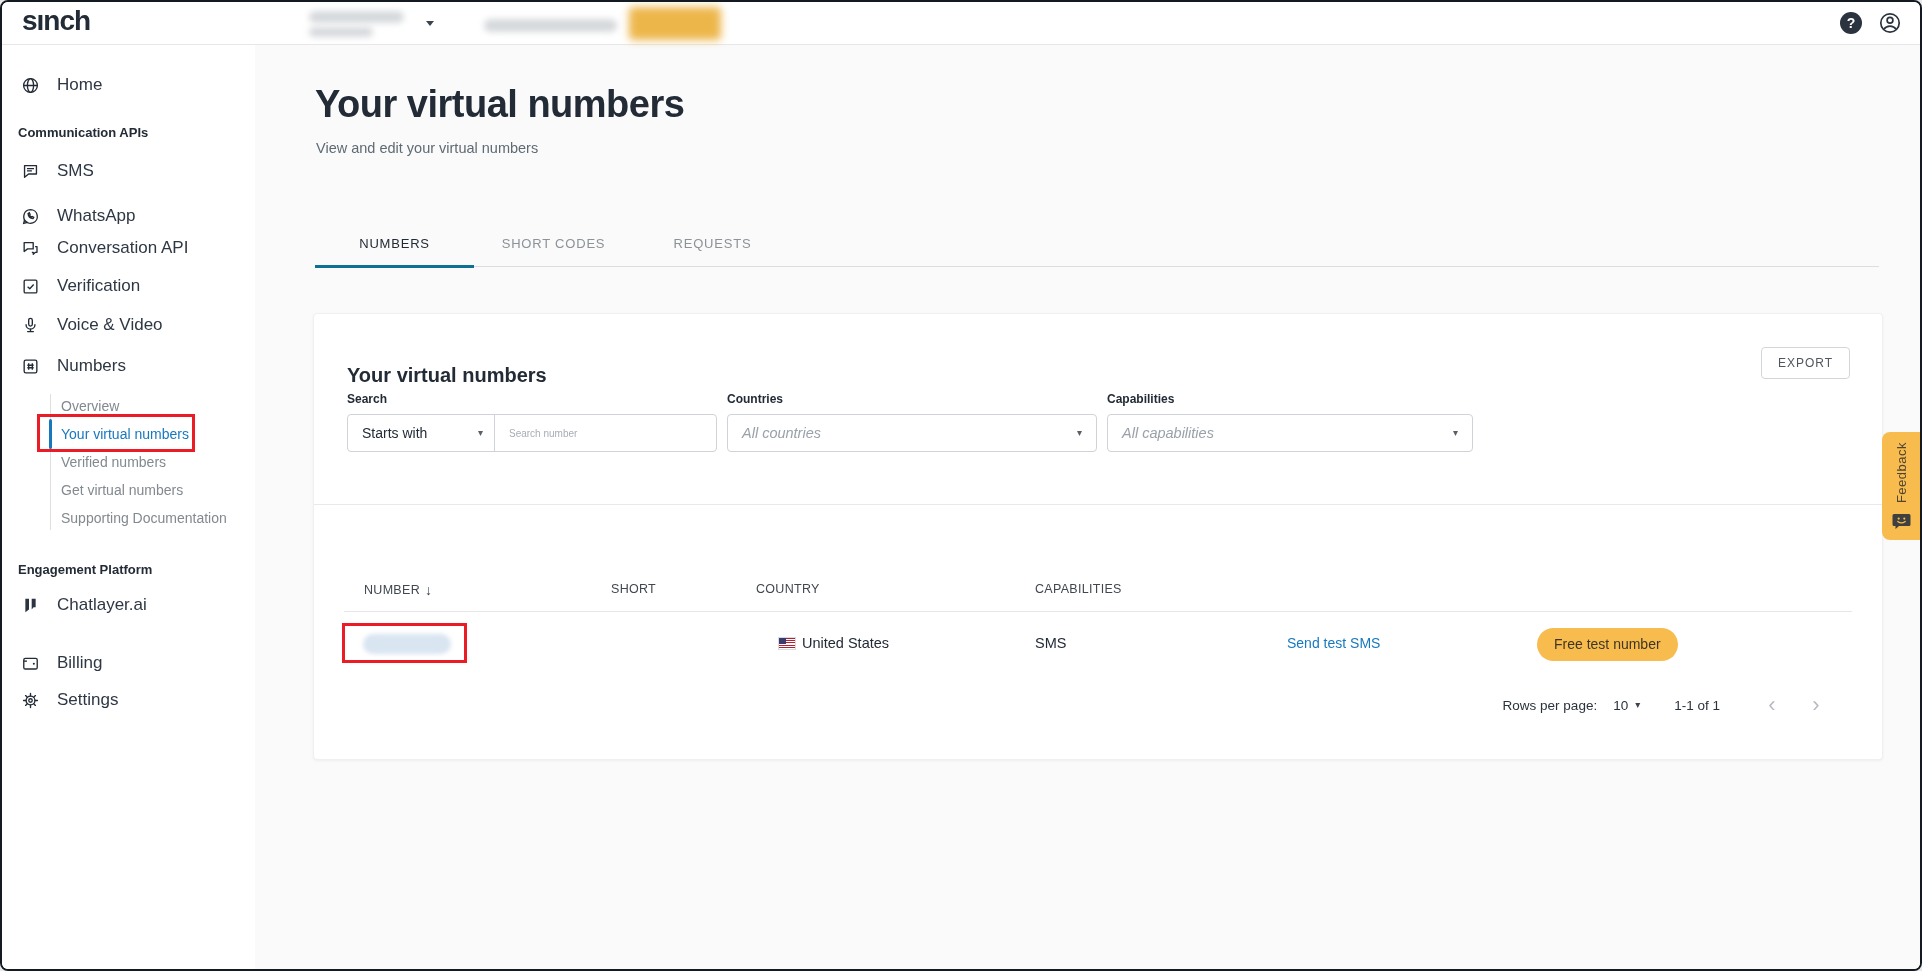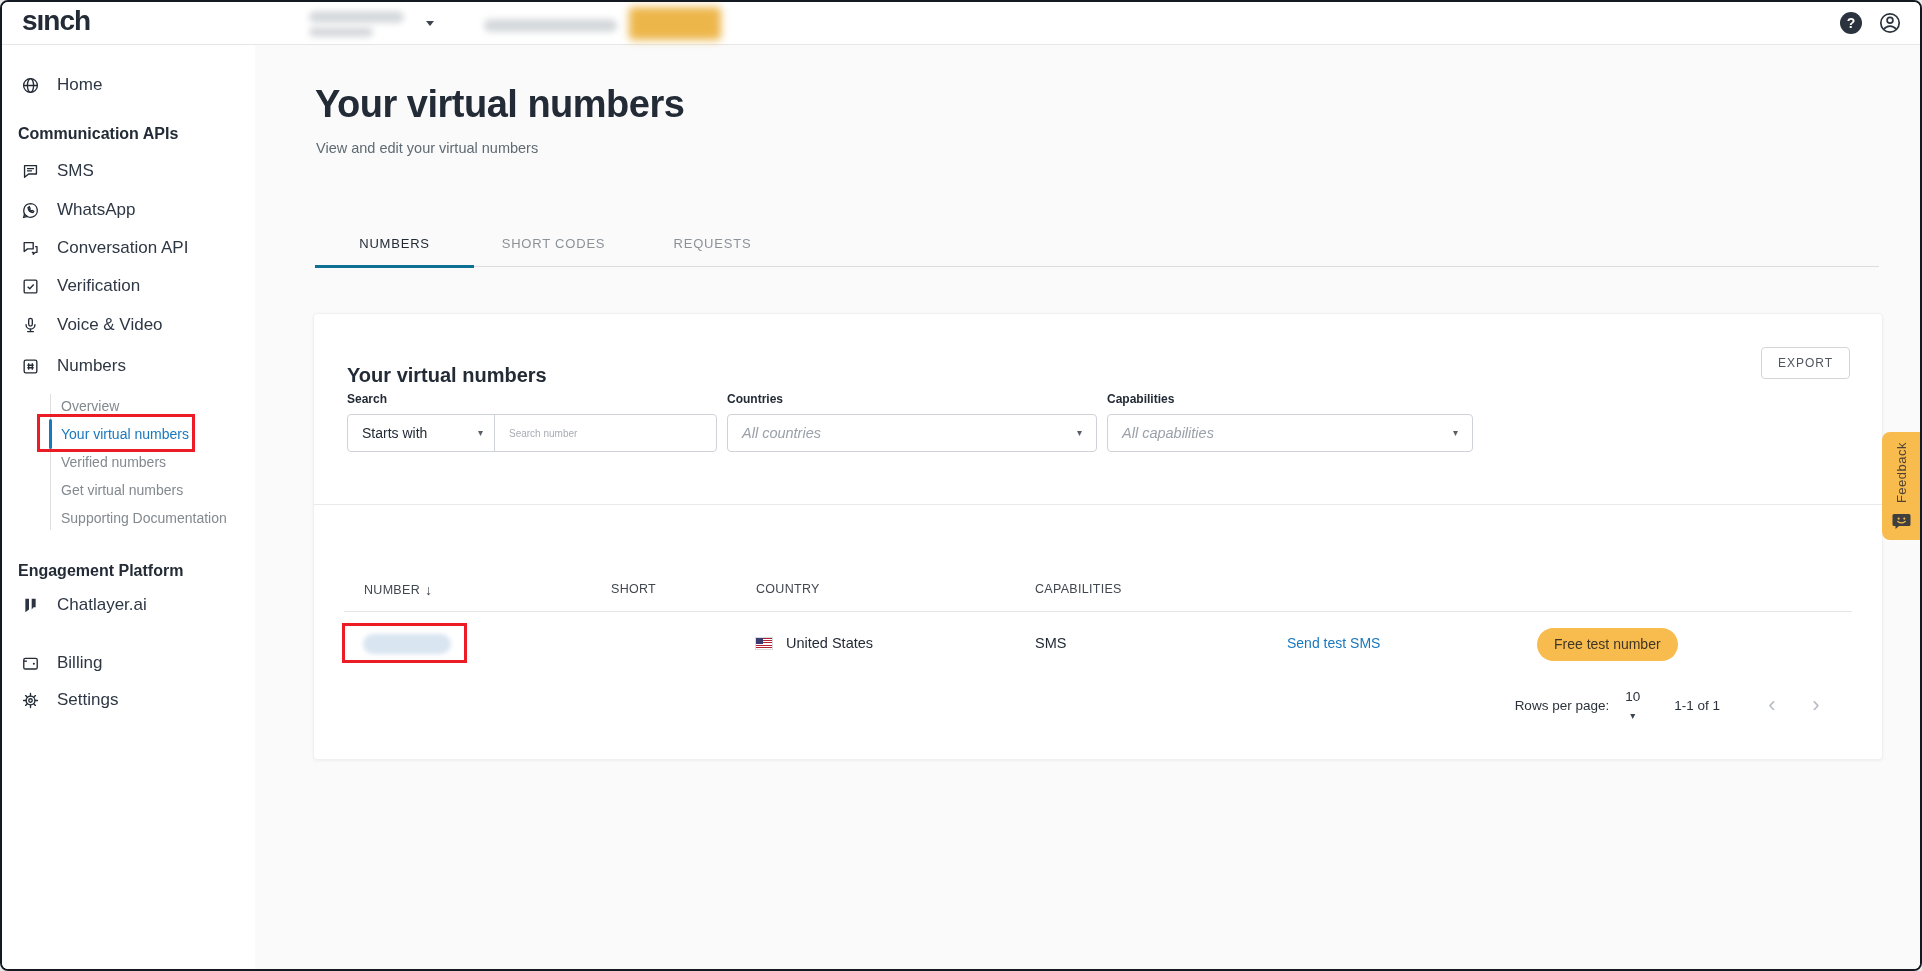--- a/index.html
+++ b/index.html
@@ -25,21 +25,21 @@
   .help-btn{ position:absolute; right:58px; top:10px; width:22px; height:22px; border-radius:50%;
              background:#2a333e; color:#fff; font-size:14px; font-weight:700; text-align:center;
              line-height:22px; cursor:pointer; }
   .avatar-btn{ position:absolute; right:18px; top:9px; width:24px; height:24px; cursor:pointer; }
 
   
   .sidebar{ position:absolute; left:0; top:43px; bottom:0; width:253px; background:#fff; }
   .side-item{ position:absolute; left:19px; display:flex; align-items:center; gap:17px;
               height:24px; cursor:pointer; white-space:nowrap; }
   .side-item .lbl{ font-size:17px; color:#2e3744; }
-  .side-section{ position:absolute; left:16px; font-size:16px; font-weight:700; color:#232b36;
+  .side-section{ position:absolute; left:16px; font-size:13px; font-weight:700; color:#232b36;
                  white-space:nowrap; }
   .icon-19{ width:19px; height:19px; flex:none; }
   .subline{ position:absolute; left:48px; top:349px; width:1px; height:136px; background:#dfdfdf; }
   .subactive-bar{ position:absolute; left:47px; top:374px; width:3px; height:30px;
                   background:#1878be; border-radius:2px; }
   .sub-item{ position:absolute; left:59px; height:20px; line-height:20px; font-size:14px;
              color:#82898f; cursor:pointer; white-space:nowrap; }
   .sub-item.active{ color:#1878be; }
 
   
@@ -85,34 +85,34 @@
   .filters-divider{ position:absolute; left:0; right:0; top:190px; border-top:1px solid #e9e9e9; }
 
   .th{ position:absolute; top:268px; font-size:12.5px; color:#40474f; letter-spacing:0.3px;
        display:flex; align-items:center; gap:5px; }
   .sort-arrow{ font-size:14px; color:#3c434c; cursor:pointer; }
   .thead-divider{ position:absolute; left:30px; right:30px; top:297px; border-top:1px solid #e6e6e6; }
 
   .cell{ position:absolute; font-size:14.5px; color:#232b36; }
   .num-pill{ position:absolute; left:49px; top:320px; width:88px; height:20px; border-radius:10px;
              background:#d9e5f1; filter:blur(2px); cursor:pointer; }
-  .country-cell{ left:442px; top:321px; display:flex; align-items:center; gap:14px; }
+  .country-cell{ left:465px; top:321px; display:flex; align-items:center; gap:7px; }
   .flag{ position:relative; width:16px; height:11px; flex:none;
          background:repeating-linear-gradient(180deg,#b22234 0 1px,#fff 1px 2.2px);
          outline:1px solid #d9dcdf; }
   .flag .canton{ position:absolute; left:0; top:0; width:7px; height:6px; background:#3c3b6e; }
   .caps-cell{ left:721px; top:321px; }
   .action-link{ left:973px; top:321px; color:#1878be; cursor:pointer; font-size:14px; }
   .badge{ position:absolute; left:1223px; top:314px; height:33px; line-height:33px; padding:0 17px;
           background:#f7bc4d; border-radius:17px; font-size:14px; color:#3f3526; }
 
   .pagination{ position:absolute; right:44px; top:374px; height:34px; display:flex; align-items:center;
                font-size:13.5px; color:#2b323b; }
   .rpp-label{ margin-right:16px; }
-  .rpp-select{ display:flex; align-items:center; gap:7px; margin-right:34px; cursor:pointer;flex-direction:column; }
+  .rpp-select{ display:flex; align-items:center; gap:7px; margin-right:34px; cursor:pointer; }
   .rpp-select .caret{ color:#3c4450; }
   .page-range{ margin-right:30px; }
   .chev{ width:44px; text-align:center; font-size:22px; color:#b7bcc2; cursor:pointer;
          line-height:30px; user-select:none; }
 
   
   .feedback{ position:absolute; right:0; top:430px; width:38px; height:108px; background:#f7bc4d;
              border-radius:8px 0 0 8px; display:flex; flex-direction:column; align-items:center;
              justify-content:center; gap:9px; cursor:pointer; z-index:7; }
   .feedback .vtext{ writing-mode:vertical-rl; transform:rotate(180deg); font-size:13px;
@@ -161,21 +161,21 @@
     <div class="side-section" style="top:80px">Communication APIs</div>
 
     <div class="side-item" style="top:114px">
       <svg class="icon-19" viewBox="0 0 24 24" fill="none" stroke="#232b36" stroke-width="1.7" stroke-linejoin="round">
         <path d="M4.5 4.5h15v10.6H9.6l-5.1 4.2z"></path>
           <path d="M7.6 8.3h8.8M7.6 11.3h6.2"></path>
       </svg>
       <span class="lbl">SMS</span>
     </div>
 
-    <div class="side-item" style="top:153px">
+    <div class="side-item" style="top:159px">
       <svg class="icon-19" viewBox="0 0 24 24" fill="none" stroke="#232b36" stroke-width="1.7" stroke-linecap="round">
         <path d="M12 3.4a8.6 8.6 0 1 1-7.5 12.8L3.4 20.6l4.5-1.1A8.6 8.6 0 0 1 12 3.4z"></path>
         <path d="M8.9 8.3c.4 3.3 3.1 6 6.3 6.3l.9-1.7-2-1-.9.7c-1-.5-1.9-1.4-2.4-2.4l.7-.9-1-2z"></path>
       </svg>
       <span class="lbl">WhatsApp</span>
     </div>
 
     <div class="side-item" style="top:191px">
       <svg class="icon-19" viewBox="0 0 24 24" fill="none" stroke="#232b36" stroke-width="1.7" stroke-linejoin="round">
         <path d="M4 4.5h11.4v8H8.3L4 15.7z"></path>

